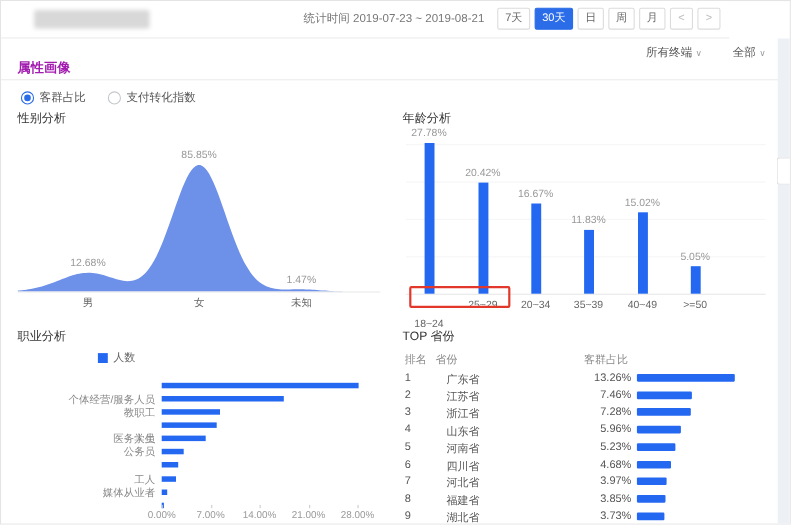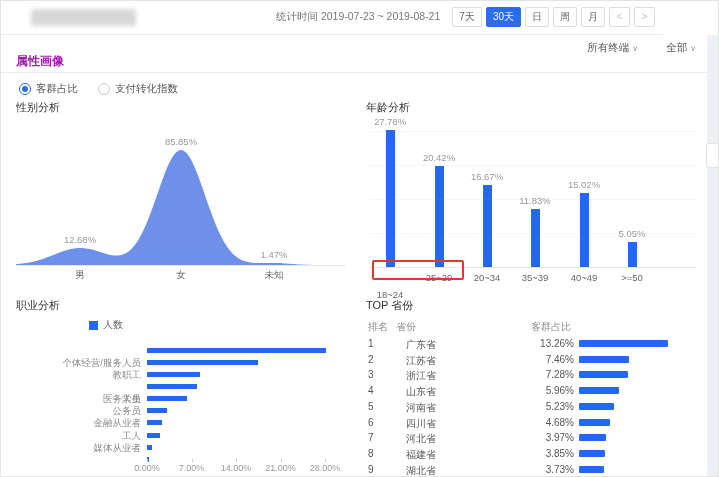--- a/index.html
+++ b/index.html
@@ -135,21 +135,20 @@
       <div class="ocat" style="top: 60.65px;">个体经营/服务人员</div>
       <div class="obar" style="top: 63.65px; width: 110.664px; background: rgb(36, 104, 242);"></div>
       <div class="ocat" style="top: 72.8px;">教职工</div>
       <div class="obar" style="top: 75.8px; width: 52.788px; background: rgb(36, 104, 242);"></div>
       <div class="ocat" style="top: 97px;">学生</div>
       <div class="obar" style="top: 87.95px; width: 50.244px; background: rgb(36, 104, 242);"></div>
       <div class="ocat" style="top: 97.1px;">医务人员</div>
       <div class="obar" style="top: 100.1px; width: 40.068px; background: rgb(36, 104, 242);"></div>
       <div class="ocat" style="top: 109.25px;">公务员</div>
       <div class="obar" style="top: 112.25px; width: 19.716px; background: rgb(36, 104, 242);"></div>
-      <div class="ocat" style="top: 121.4px;">金融从业者</div>
       <div class="obar" style="top: 124.4px; width: 14.628px; background: rgb(36, 104, 242);"></div>
       <div class="ocat" style="top: 133.55px;">工人</div>
       <div class="obar" style="top: 136.55px; width: 13.356px; background: rgb(36, 104, 242);"></div>
       <div class="ocat" style="top: 145.7px;">媒体从业者</div>
       <div class="obar" style="top: 148.7px; width: 5.088px; background: rgb(36, 104, 242);"></div>
       <div class="ocat" style="top: 157.85px; margin-top: 32px;">科研人员</div>
       <div class="obar" style="top: 160.85px; width: 1.908px; background: rgb(36, 104, 242);"></div>
       <div class="otick" style="left: 131px;"></div>
       <div class="oticklabel" style="left: 109px;">0.00%</div>
       <div class="otick" style="left: 175.5px;"></div>

